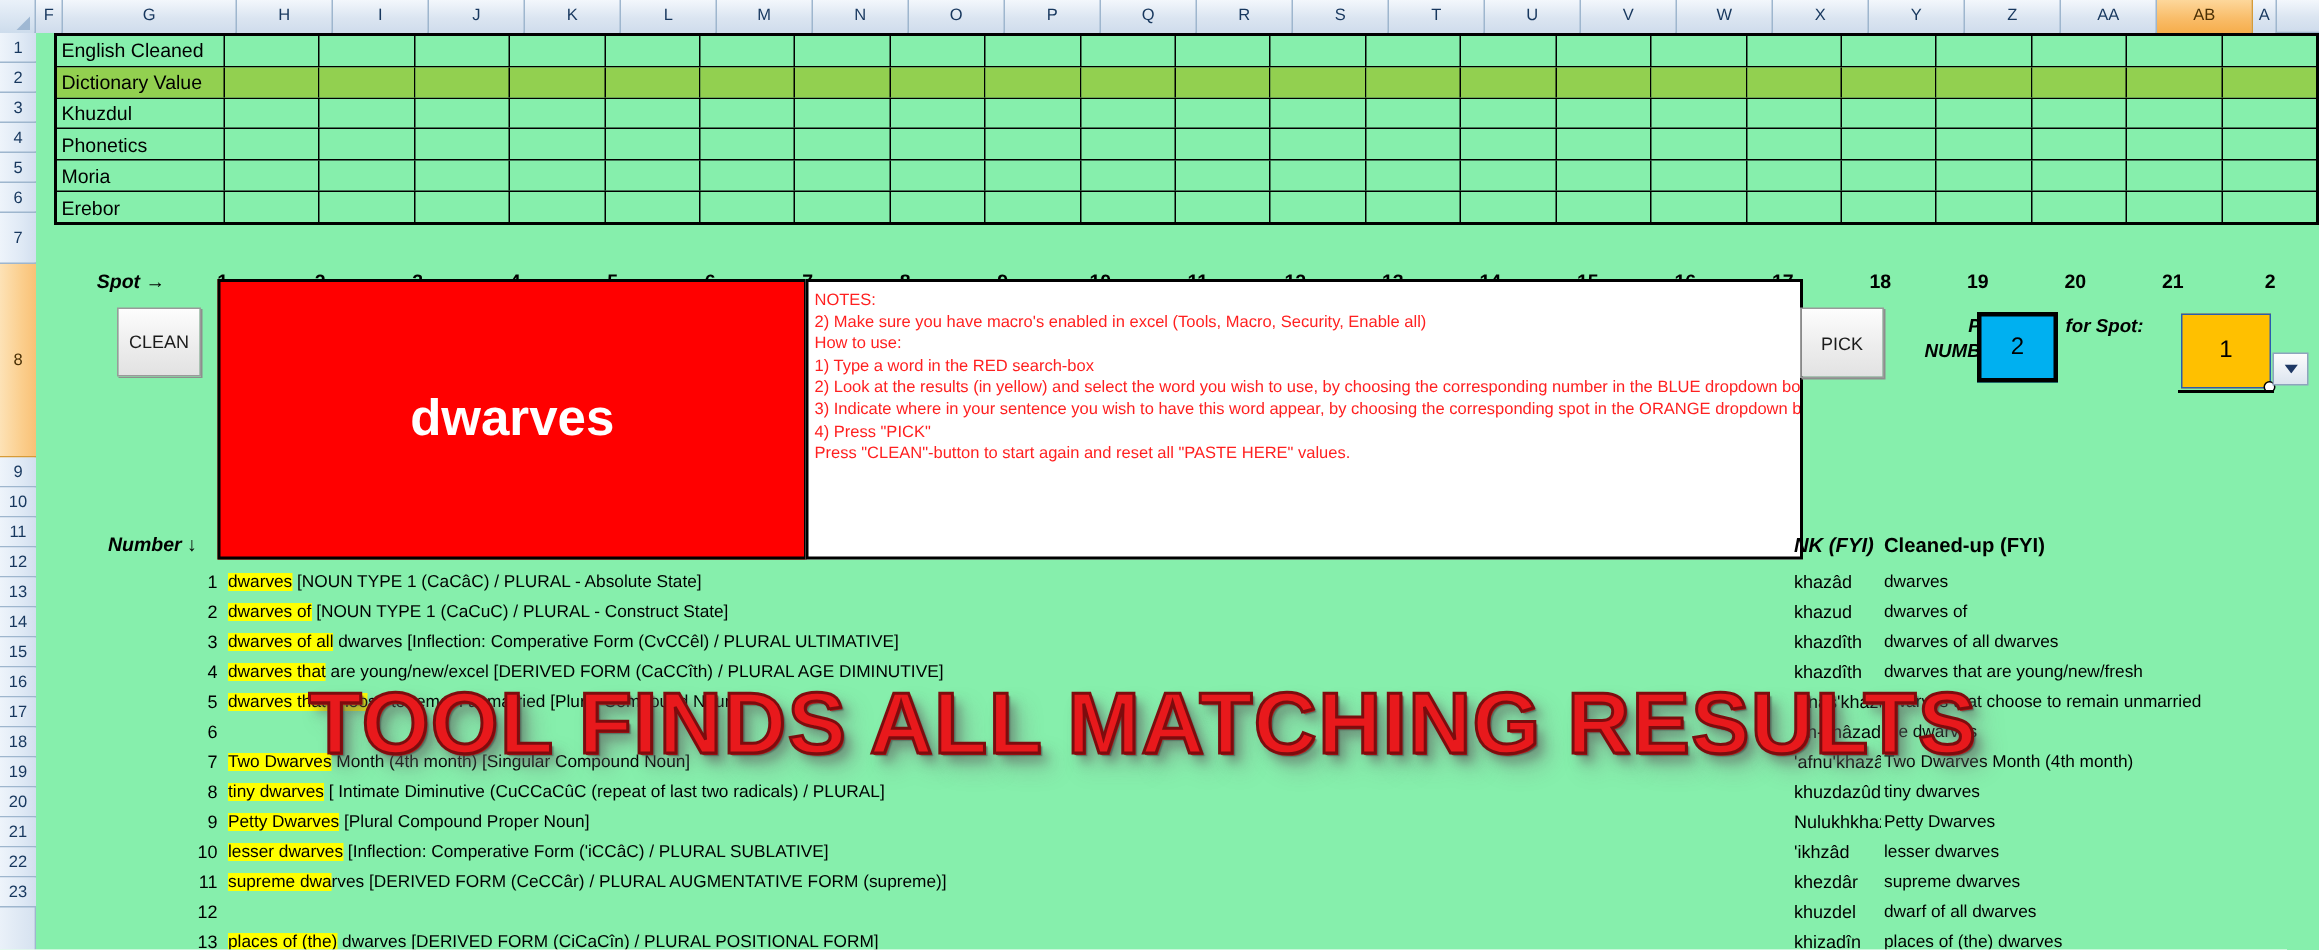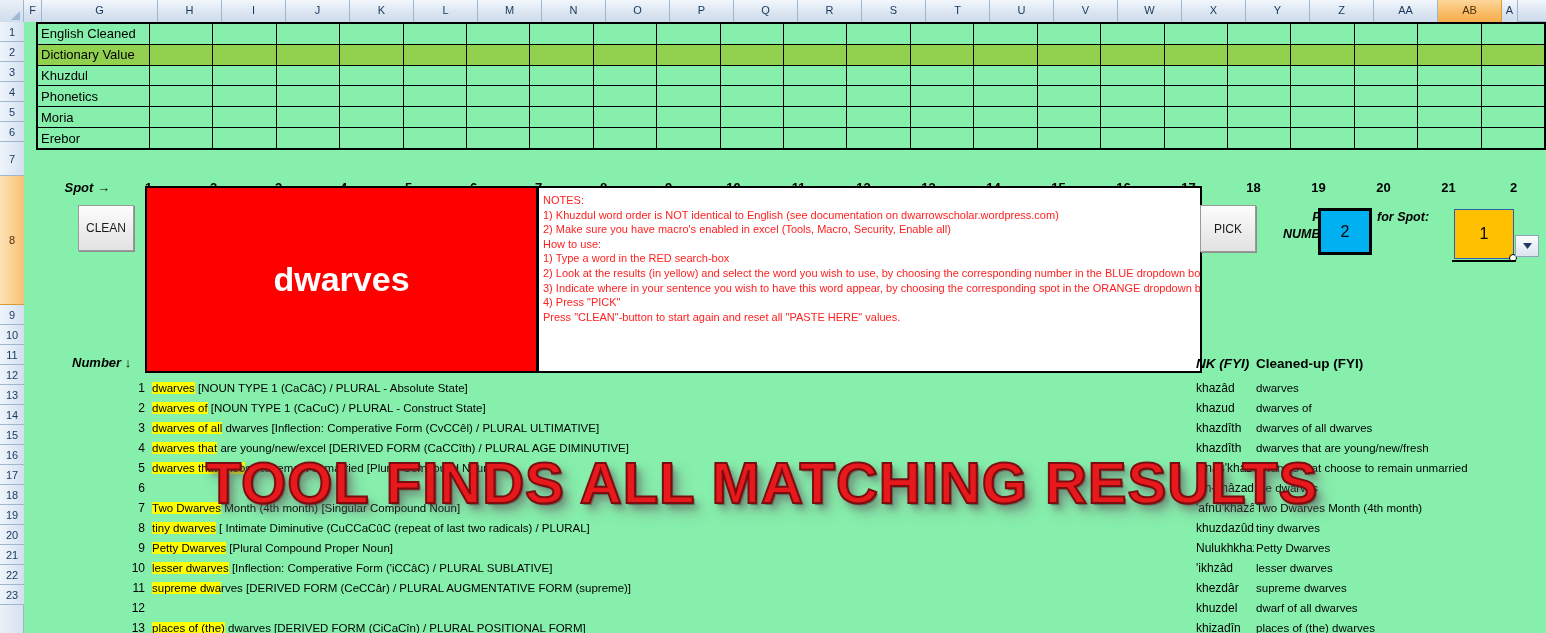--- a/index.html
+++ b/index.html
@@ -524,21 +524,20 @@
           <div class="spot-num">2</div>
         </div>
     </div>
 
     <div class="clean-btn">CLEAN</div>
 
     <div class="searchbox">dwarves</div>
 
     <div class="notes" id="notes">
         <div>NOTES:</div>
-        <div>1) Khuzdul word order is NOT identical to English (see documentation on dwarrowscholar.wordpress.com)</div>
         <div>2) Make sure you have macro's enabled in excel (Tools, Macro, Security, Enable all)</div>
         <div>How to use:</div>
         <div>1) Type a word in the RED search-box</div>
         <div>2) Look at the results (in yellow) and select the word you wish to use, by choosing the corresponding number in the BLUE dropdown box</div>
         <div>3) Indicate where in your sentence you wish to have this word appear, by choosing the corresponding spot in the ORANGE dropdown box</div>
         <div>4) Press "PICK"</div>
         <div>Press "CLEAN"-button to start again and reset all "PASTE HERE" values.</div>
       </div>
 
     <div class="pick-btn">PICK</div>

